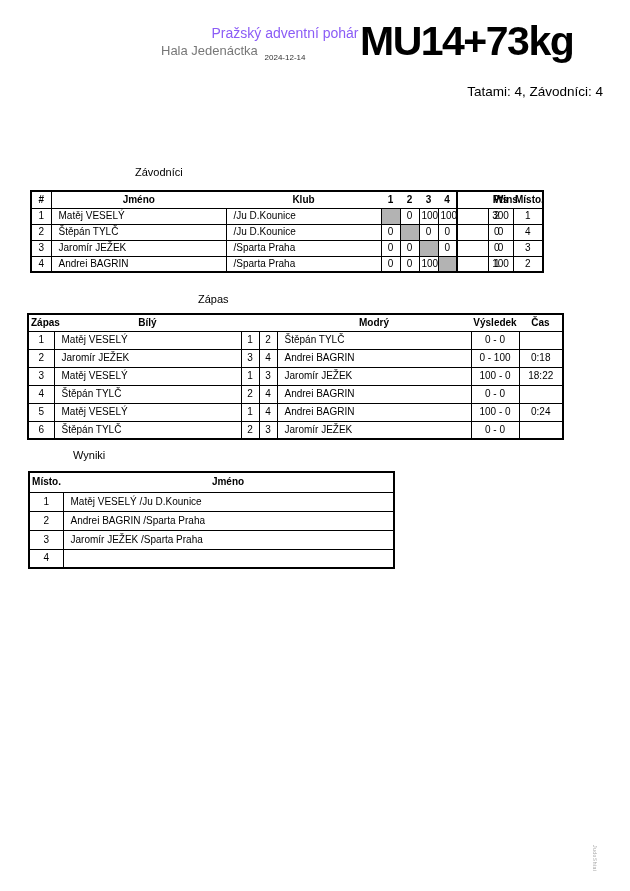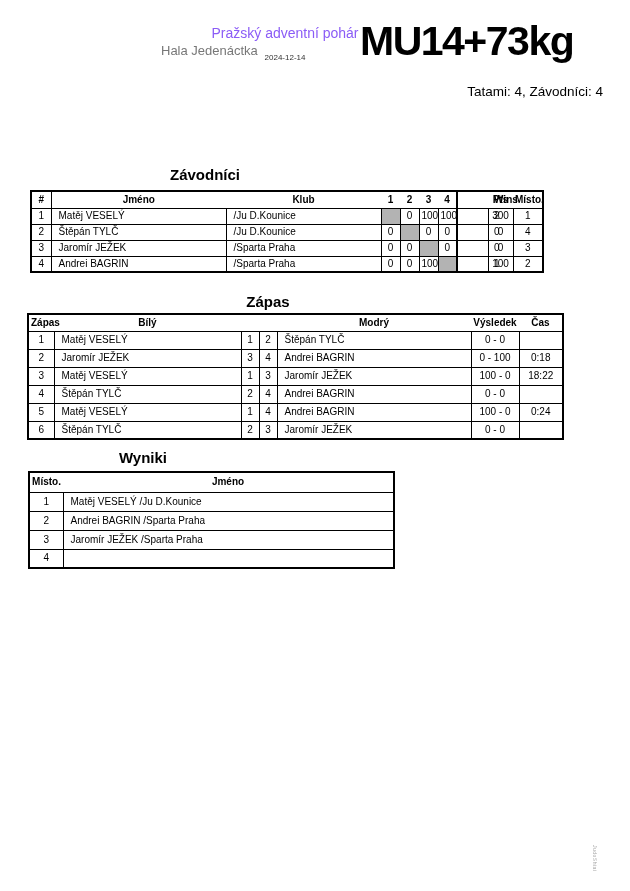--- a/index.html
+++ b/index.html
@@ -15,21 +15,21 @@
     font-size:14px;color:#8b5cf6;}
   .venue{left:161px;top:43px;width:240px;text-align:left;
     font-size:13px;color:#777;}
   .date{left:165px;top:53px;width:240px;text-align:center;
     font-size:8px;color:#333;}
   .category{left:360px;top:18px;width:245px;text-align:left;
     font-size:41px;font-weight:bold;letter-spacing:-1.5px;line-height:46px;}
   .cat-info{left:360px;top:64px;width:243px;text-align:right;font-size:13.5px;margin-top:20px;}
 
   
-  .sec-title{width:140px;text-align:center;font-size:15px;font-weight:bold;}
+  .sec-title{width:140px;text-align:left;font-size:11px;font-weight:normal;}
   .t1-title{left:135px;top:166px;}
   .t2-title{left:198px;top:293px;}
   .t3-title{left:73px;top:449px;}
 
   
   table{border-collapse:collapse;table-layout:fixed;
     border:2px solid #000;background:#fff;}
   td,th{border:1px solid #000;padding:0 2px;font-size:10px;
     overflow:visible;white-space:nowrap;line-height:1;}
   th{font-weight:bold;border-left:none;border-right:none;text-align:center;}

